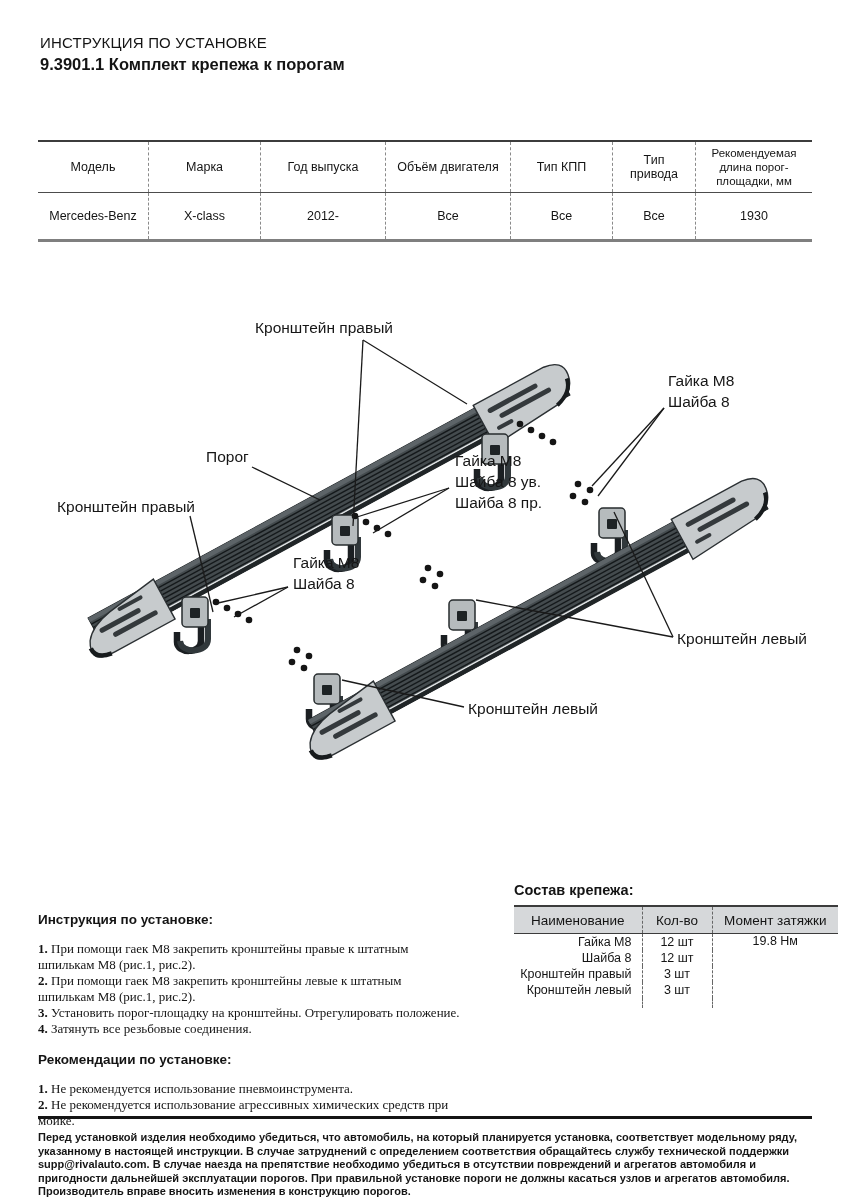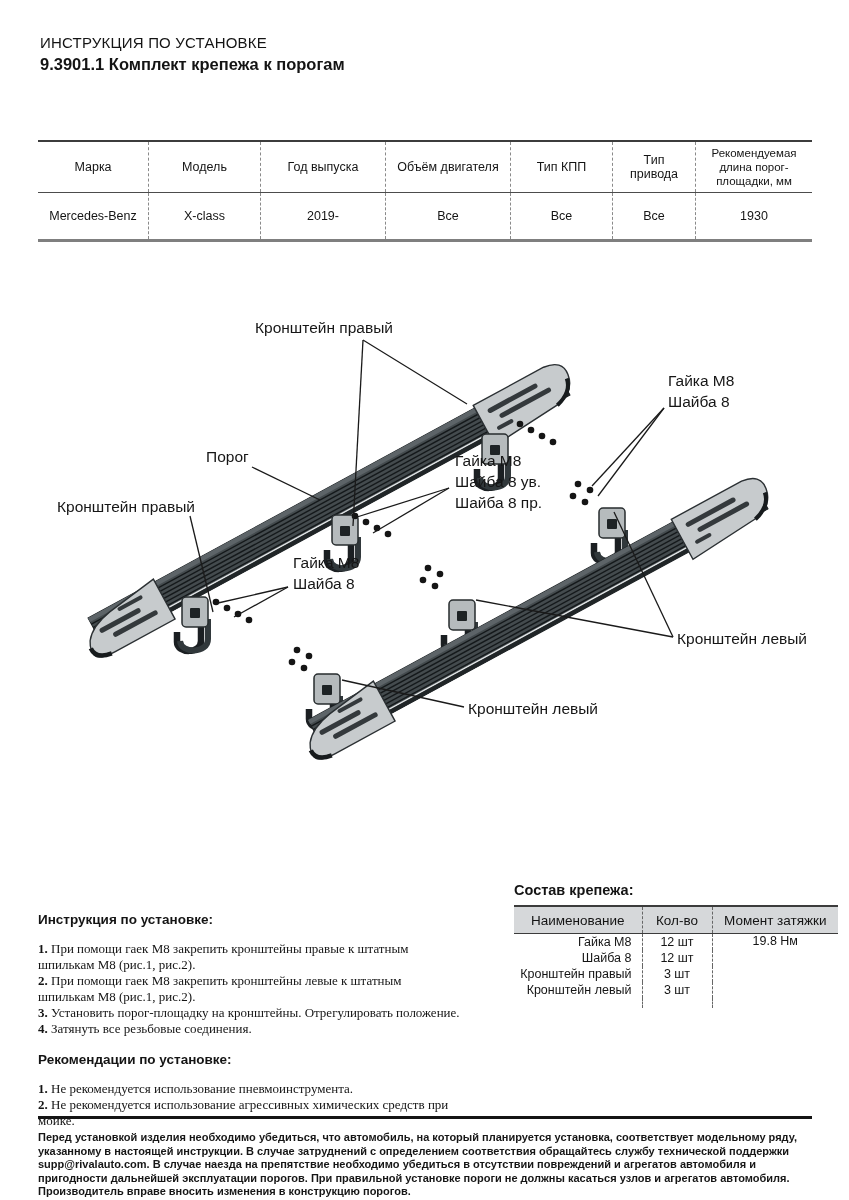--- a/index.html
+++ b/index.html
@@ -56,32 +56,32 @@
 
 <div class="page">
 
   <div class="title">
     <div class="t1">ИНСТРУКЦИЯ ПО УСТАНОВКЕ</div>
     <div class="t2">9.3901.1 Комплект крепежа к порогам</div>
   </div>
 
   <div class="spec">
     <div class="spec-row head">
+      <div class="spec-cell">Модель</div>
       <div class="spec-cell">Марка</div>
-      <div class="spec-cell">Модель</div>
       <div class="spec-cell">Год выпуска</div>
       <div class="spec-cell">Объём двигателя</div>
       <div class="spec-cell">Тип КПП</div>
       <div class="spec-cell">Тип привода</div>
       <div class="spec-cell small">Рекомендуемая длина порог-площадки, мм</div>
     </div>
     <div class="spec-row body">
       <div class="spec-cell">Mercedes-Benz</div>
       <div class="spec-cell">X-class</div>
-      <div class="spec-cell">2019-</div>
+      <div class="spec-cell">2012-</div>
       <div class="spec-cell">Все</div>
       <div class="spec-cell">Все</div>
       <div class="spec-cell">Все</div>
       <div class="spec-cell">1930</div>
     </div>
   </div>
 
   <div class="diagram">
     <svg width="849" height="500" viewBox="0 0 849 500">
 

